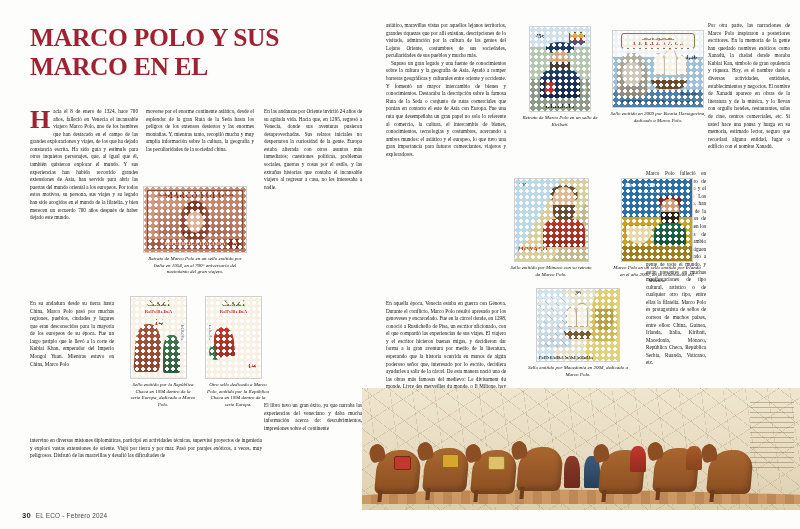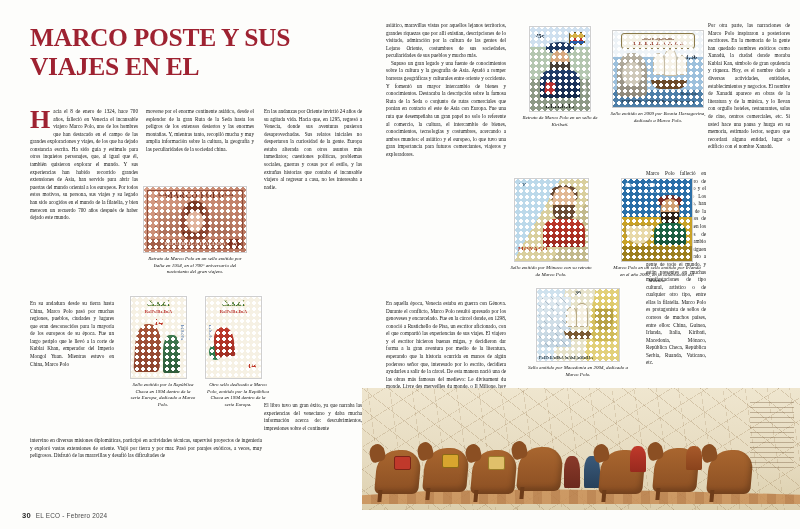--- a/index.html
+++ b/index.html
@@ -464,21 +464,21 @@
     display:flex; align-items:baseline; gap:5px;
   }
   .footer .pg { font-weight:700; font-size:7.6px; color:#2b2b2b; }
 </style>
 </head>
 <body>
 
 <div class="page">
 
   <h1 class="headline">
-    <span>MARCO POSTE Y SUS VIAJES EN EL</span>
+    <span>MARCO POLO Y SUS MARCO EN EL</span>
   </h1>
 
 
   <div class="col c1">
     <p class="noind dropcap">Hacia el 8 de enero de 1324, hace 700 años, falleció en Venecia el incansable viajero Marco Polo, uno de los hombres que han destacado en el campo de las grandes exploraciones y viajes, de los que ha dejado constancia escrita. Ha sido guía y estímulo para otros inquietos personajes, que, al igual que él, también quisieron explorar el mundo. Y sus experiencias han habido recorrido grandes extensiones de Asia, han servido para abrir las puertas del mundo oriental a los europeos. Por todos estos motivos, su persona, sus viajes y su legado han sido acogidos en el mundo de la filatelia, y bien merecen un recuerdo 700 años después de haber dejado este mundo.</p>
   </div>
   <div class="col c-left-mid">
     <p class="noind">En su andadura desde su tierra hasta China, Marco Polo pasó por muchas regiones, pueblos, ciudades y lugares que eran desconocidos para la mayoría de los europeos de su época. Fue un largo periplo que le llevó a la corte de Kublai Khan, emperador del Imperio Mongol Yuan. Mientras estuvo en China, Marco Polo</p>
   </div>
 

